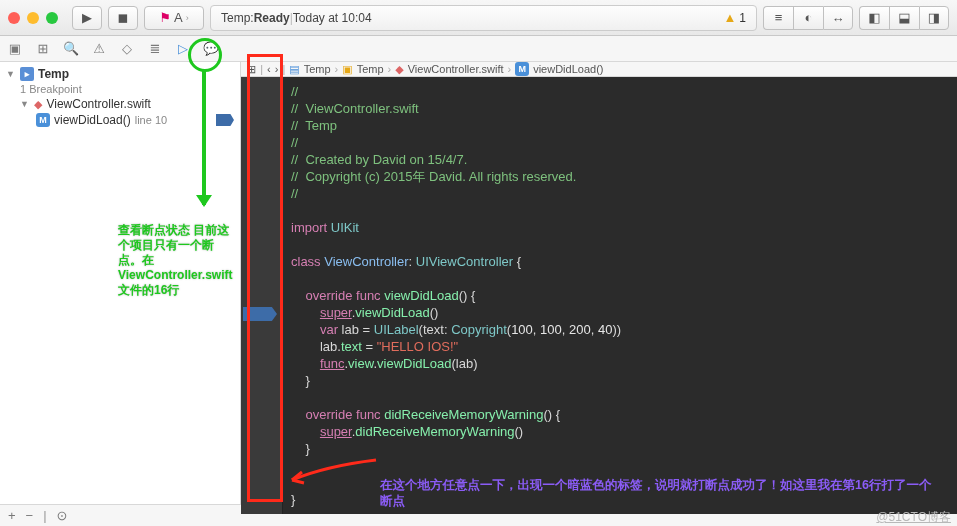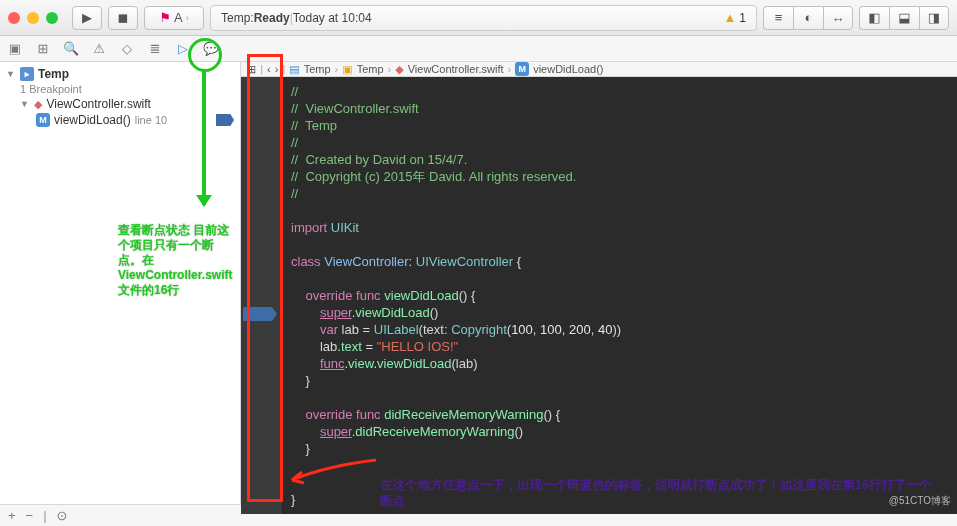--- a/index.html
+++ b/index.html
@@ -59,22 +59,22 @@
 .bottombar { height: 22px; border-top: 1px solid #d8d8d8; background: #f6f6f6; display: flex; align-items: center; padding: 0 8px; gap: 10px; color: #777; font-size: 13px; }
 
 
 .anno-circle { position: absolute; width: 34px; height: 34px; border: 3px solid #1ec81e; border-radius: 50%; left: 188px; top: 38px; pointer-events: none; }
 .anno-arrow1 { position: absolute; left: 202px; top: 70px; width: 4px; height: 135px; background: #1ec81e; }
 .anno-arrow1::after { content:''; position:absolute; bottom:-10px; left:-6px; border:8px solid transparent; border-top:12px solid #1ec81e; }
 .anno-text1 { position: absolute; left: 118px; top: 223px; width: 118px; color: #1ec81e; font-size: 12px; font-weight: 600; line-height: 15px; text-shadow: 0 0 2px rgba(0,0,0,.3); }
 .anno-rect { position: absolute; left: 247px; top: 54px; width: 36px; height: 448px; border: 3px solid #ff2a1a; pointer-events: none; }
 .anno-arrow2 { position: absolute; left: 286px; top: 458px; width: 92px; height: 28px; }
 .anno-arrow2 svg { width:100%; height:100%; }
-.anno-text2 { position: absolute; left: 380px; top: 477px; width: 560px; color: #4c1d95; font-size: 12.5px; font-weight: 600; line-height: 16px; }
-.watermark { position: absolute; right: 6px; bottom: 18px; color: #b8b8b8; font-size: 10px; }
+.anno-text2 { position: absolute; left: 380px; top: 477px; width: 560px; color: #8b5cf6; font-size: 12.5px; font-weight: 600; line-height: 16px; }
+.watermark { position: absolute; right: 6px; bottom: 0; color: #b8b8b8; font-size: 12px; text-decoration: underline; }
 
 
 .bp-ind { width: 18px; height: 12px; background:#3d6ca8; clip-path: polygon(0 0,80% 0,100% 50%,80% 100%,0 100%); }
 </style>
 </head>
 <body>
 
 <div class="titlebar">
   <div class="traffic">
     <div class="dot red"></div>

